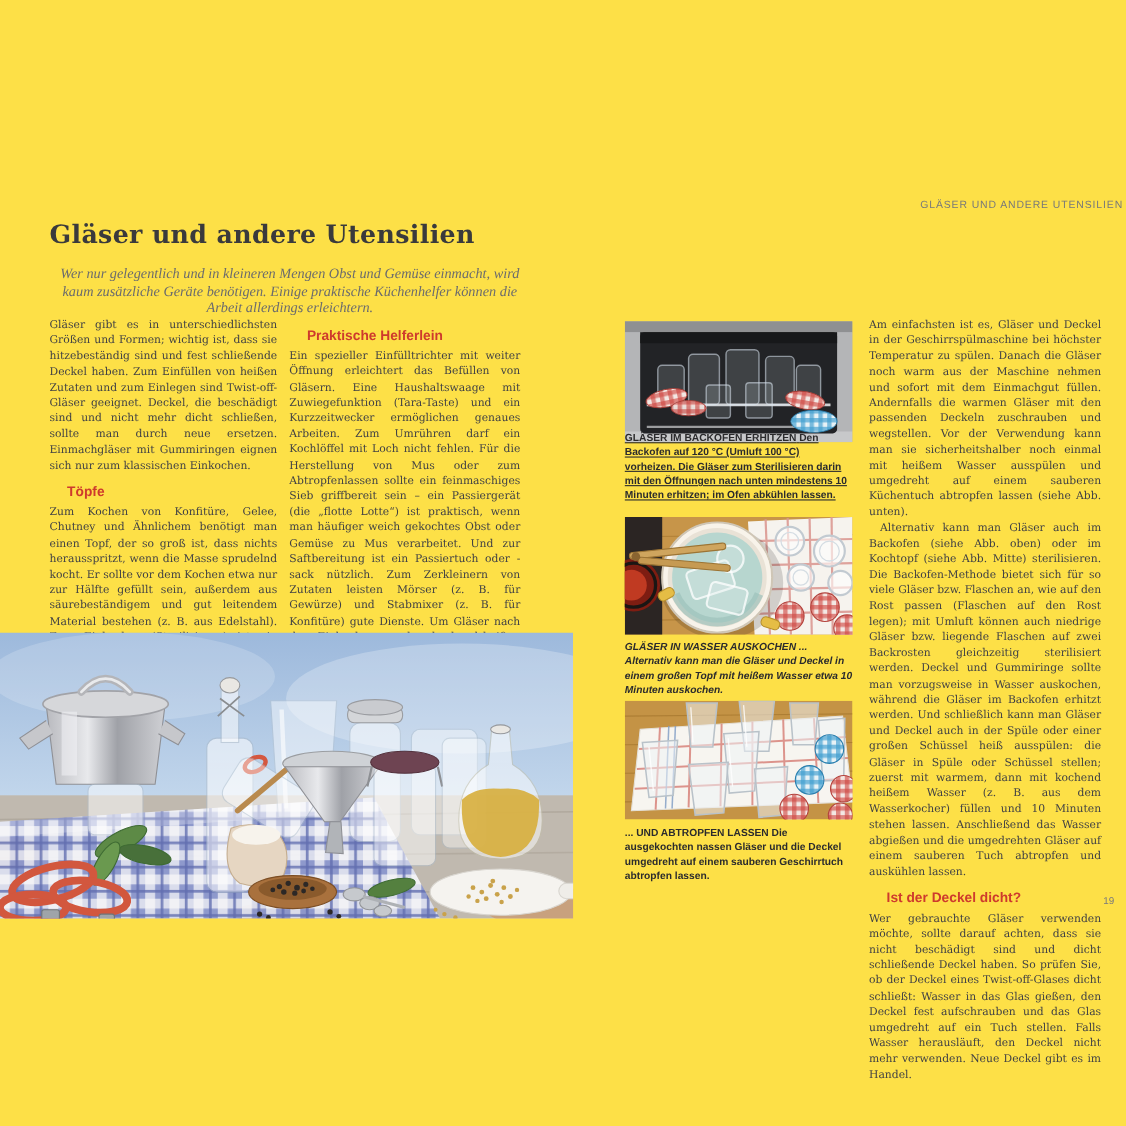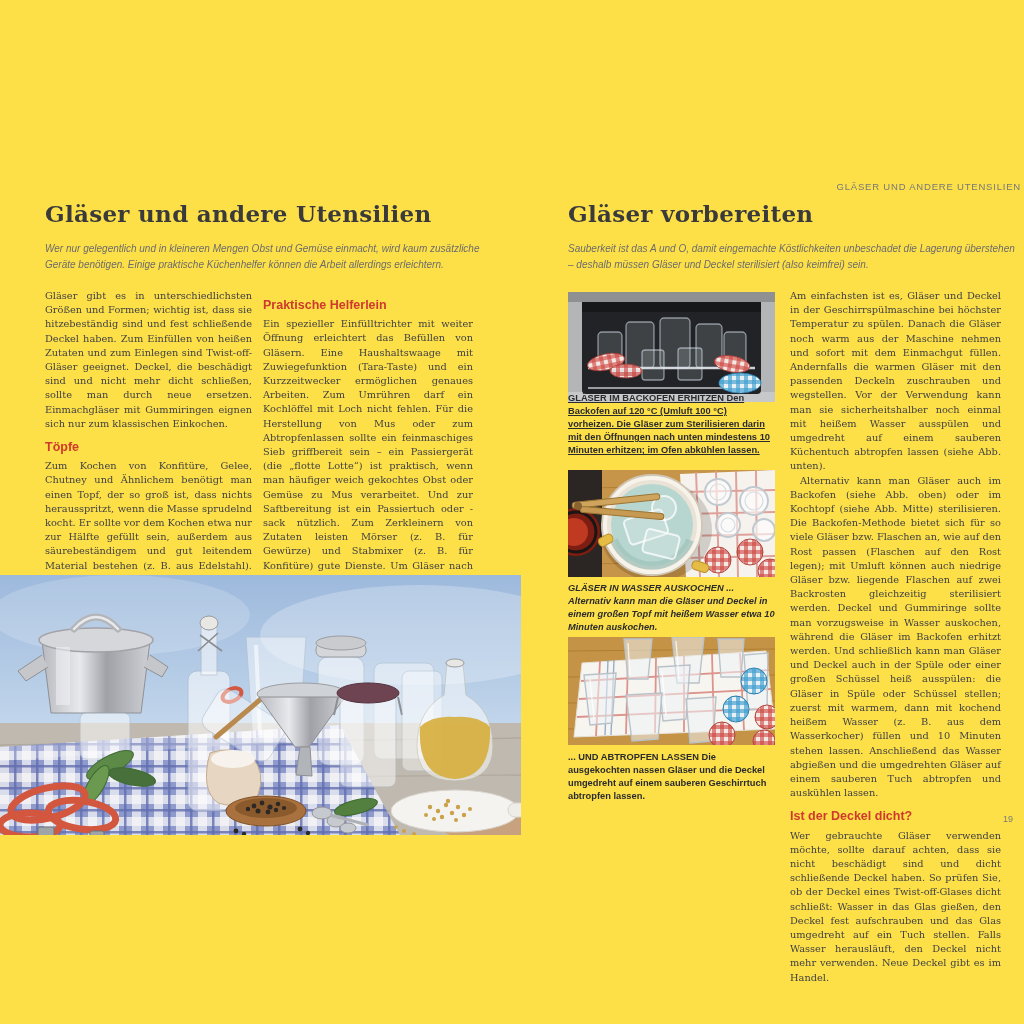--- a/index.html
+++ b/index.html
@@ -12,31 +12,31 @@
   .running-head{
     left:560px;top:181px;width:461px;text-align:right;
     font-family:"Liberation Sans",sans-serif;font-size:9.5px;letter-spacing:.8px;
     color:#77787a;font-weight:400;
   }
   .title{
     font-family:"DejaVu Serif",serif;font-weight:700;font-size:23px;
     color:#3a3a3c;letter-spacing:.3px;white-space:nowrap;
   }
   .intro{
-    font-family:Liberation Sans, sans-serif;font-style:italic;font-size:10px;
-    line-height:15.5px;color:#6b6b6d;text-align:left;
+    font-family:Liberation Serif, serif;font-style:italic;font-size:13px;
+    line-height:15.5px;color:#6b6b6d;text-align:center;
   }
   .col{
     font-size:9.8px;line-height:14.2px;text-align:justify;
     color:#414144;
   }
   .col p{margin:0 0 0 0;}
   .subhead{
     font-family:"Liberation Sans",sans-serif;font-weight:700;font-size:12.5px;
-    color:#ce3a2d;margin:9px 0 5px 0;text-align:left;
+    color:#ce3a2d;margin:9px 0 5px 16px;text-align:left;
   }
   .indent{text-indent:10px;}
   .caption{
     font-family:"Liberation Sans",sans-serif;font-weight:700;font-size:9.3px;
     line-height:13px;color:#2b2b2d;text-align:left;
   }
   .pagenum{
     left:940px;top:814px;width:73px;text-align:right;
     font-family:"Liberation Sans",sans-serif;font-size:9px;color:#7a7a7c;
   }
@@ -203,23 +203,21 @@
         <circle cx="470" cy="234" r="2"></circle>
           <circle cx="426" cy="240" r="2"></circle>
           <circle cx="456" cy="245" r="2"></circle>
         <circle cx="404" cy="256" r="2"></circle>
           <circle cx="414" cy="259" r="2"></circle>
           <circle cx="396" cy="252" r="1.8"></circle>
       </g>
     </svg>
   </div>
 
-  <div class="abs title" style="left:568px;top:200px;">Gläser vorbereiten</div>
-
-  <div class="abs intro" style="left:568px;top:241px;width:452px;">Sauberkeit ist das A und O, damit eingemachte Köstlichkeiten unbeschadet die Lagerung überstehen – deshalb müssen Gläser und Deckel sterilisiert (also keimfrei) sein.</div>
+
 
   <div class="abs photo" style="left:568px;top:292px;width:207px;height:110px;">
     <svg width="207" height="110" viewBox="0 0 207 110">
       <defs>
         <pattern id="ogRed" width="8" height="8" patternUnits="userSpaceOnUse">
           <rect width="8" height="8" fill="#f3e8e4"></rect>
           <rect width="4" height="8" fill="#cf4540" opacity="0.6"></rect>
           <rect width="8" height="4" fill="#cf4540" opacity="0.6"></rect>
         </pattern>
         <pattern id="ogBlue" width="8" height="8" patternUnits="userSpaceOnUse">

